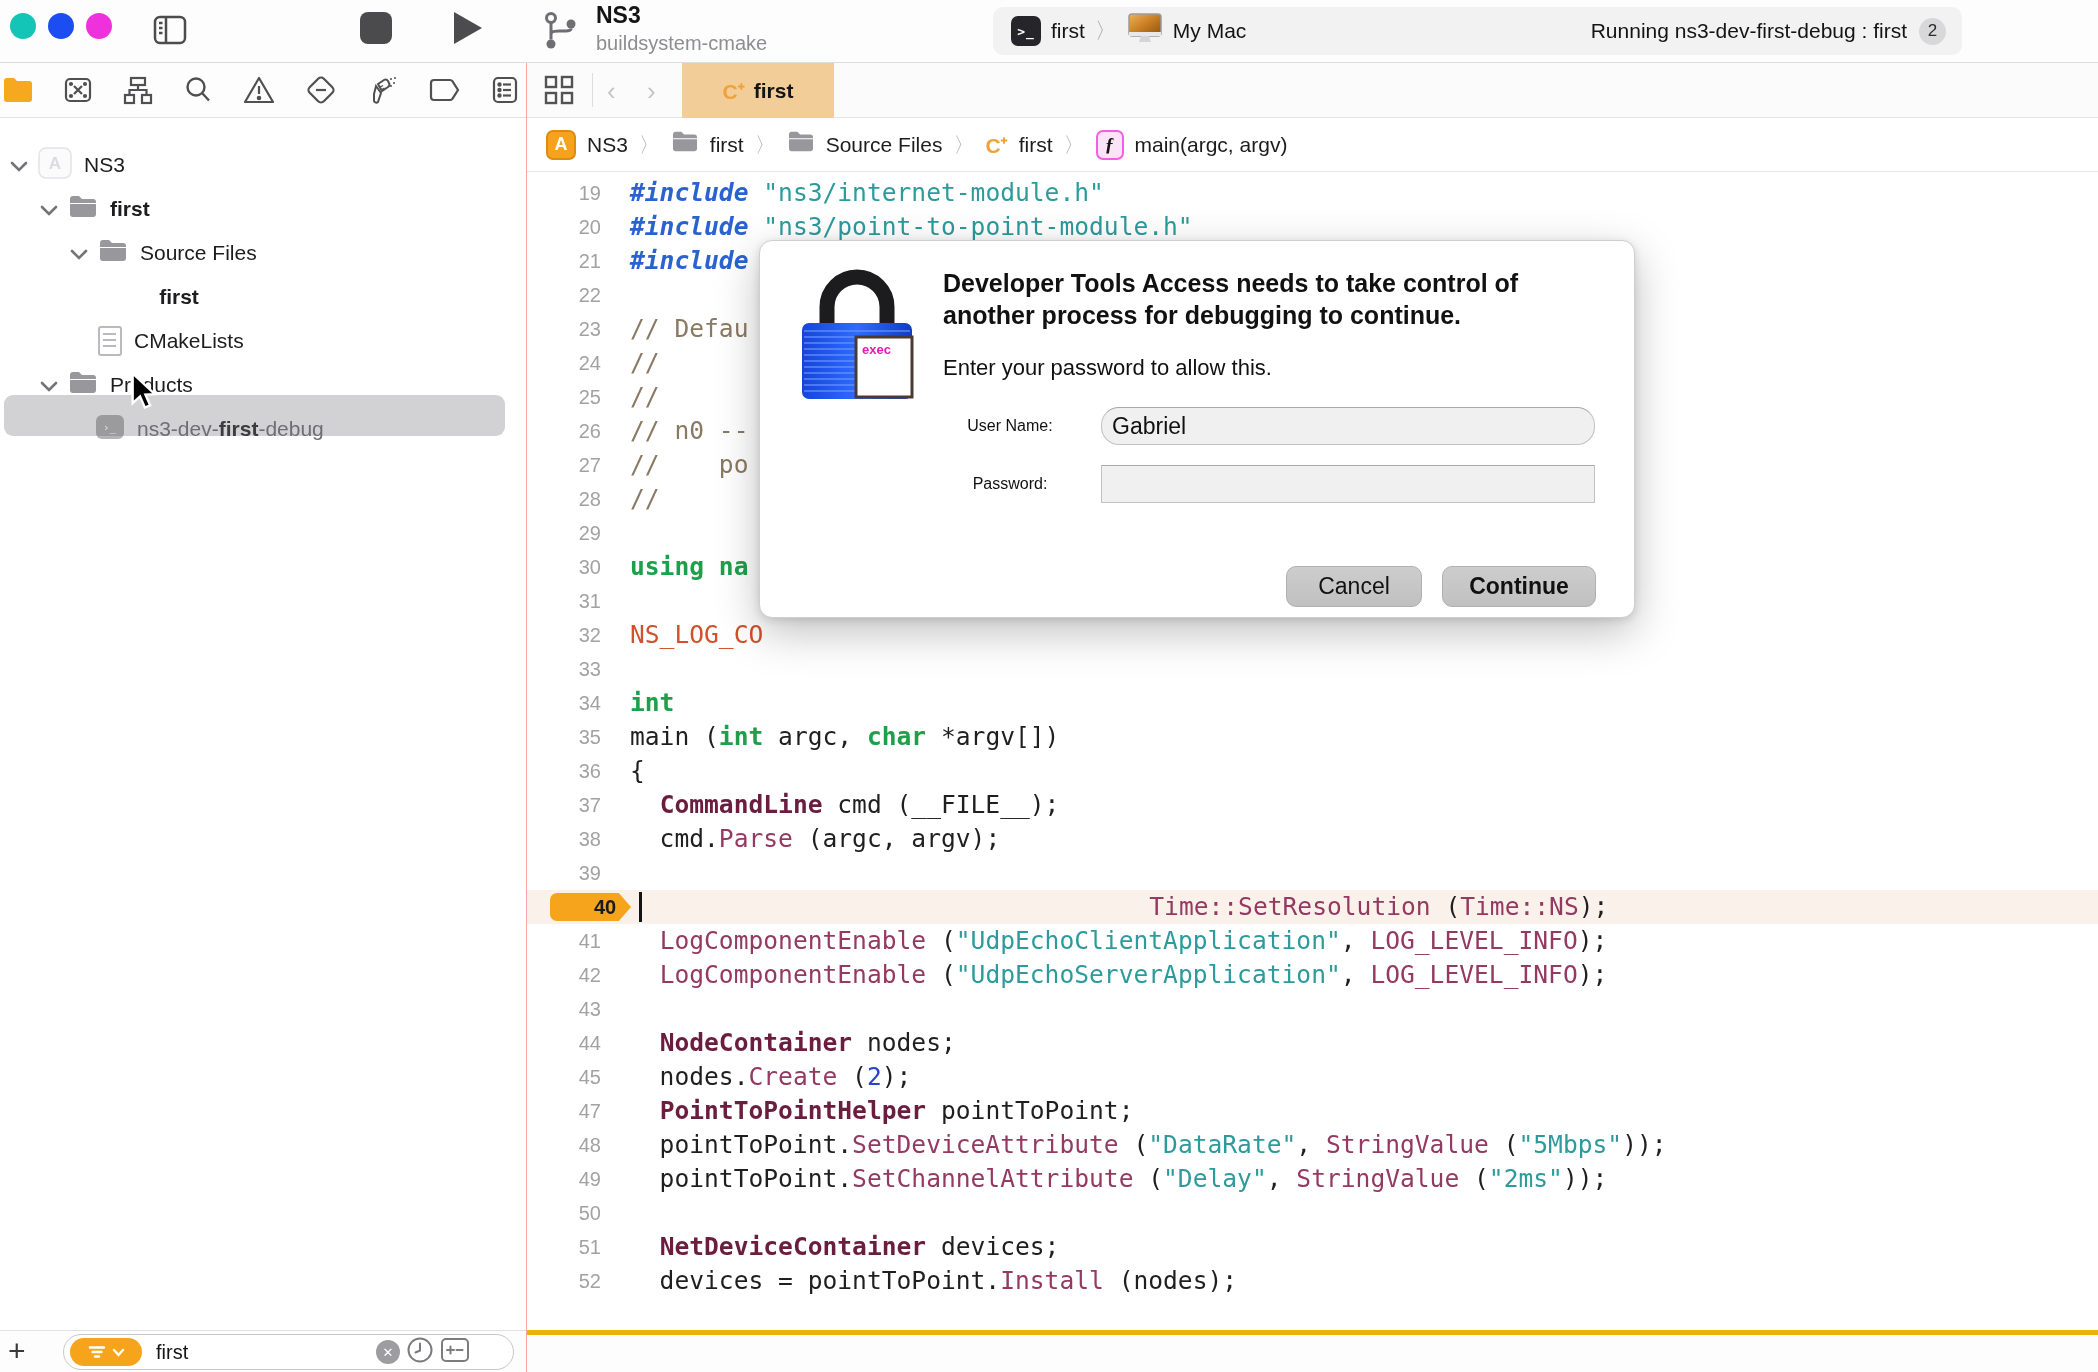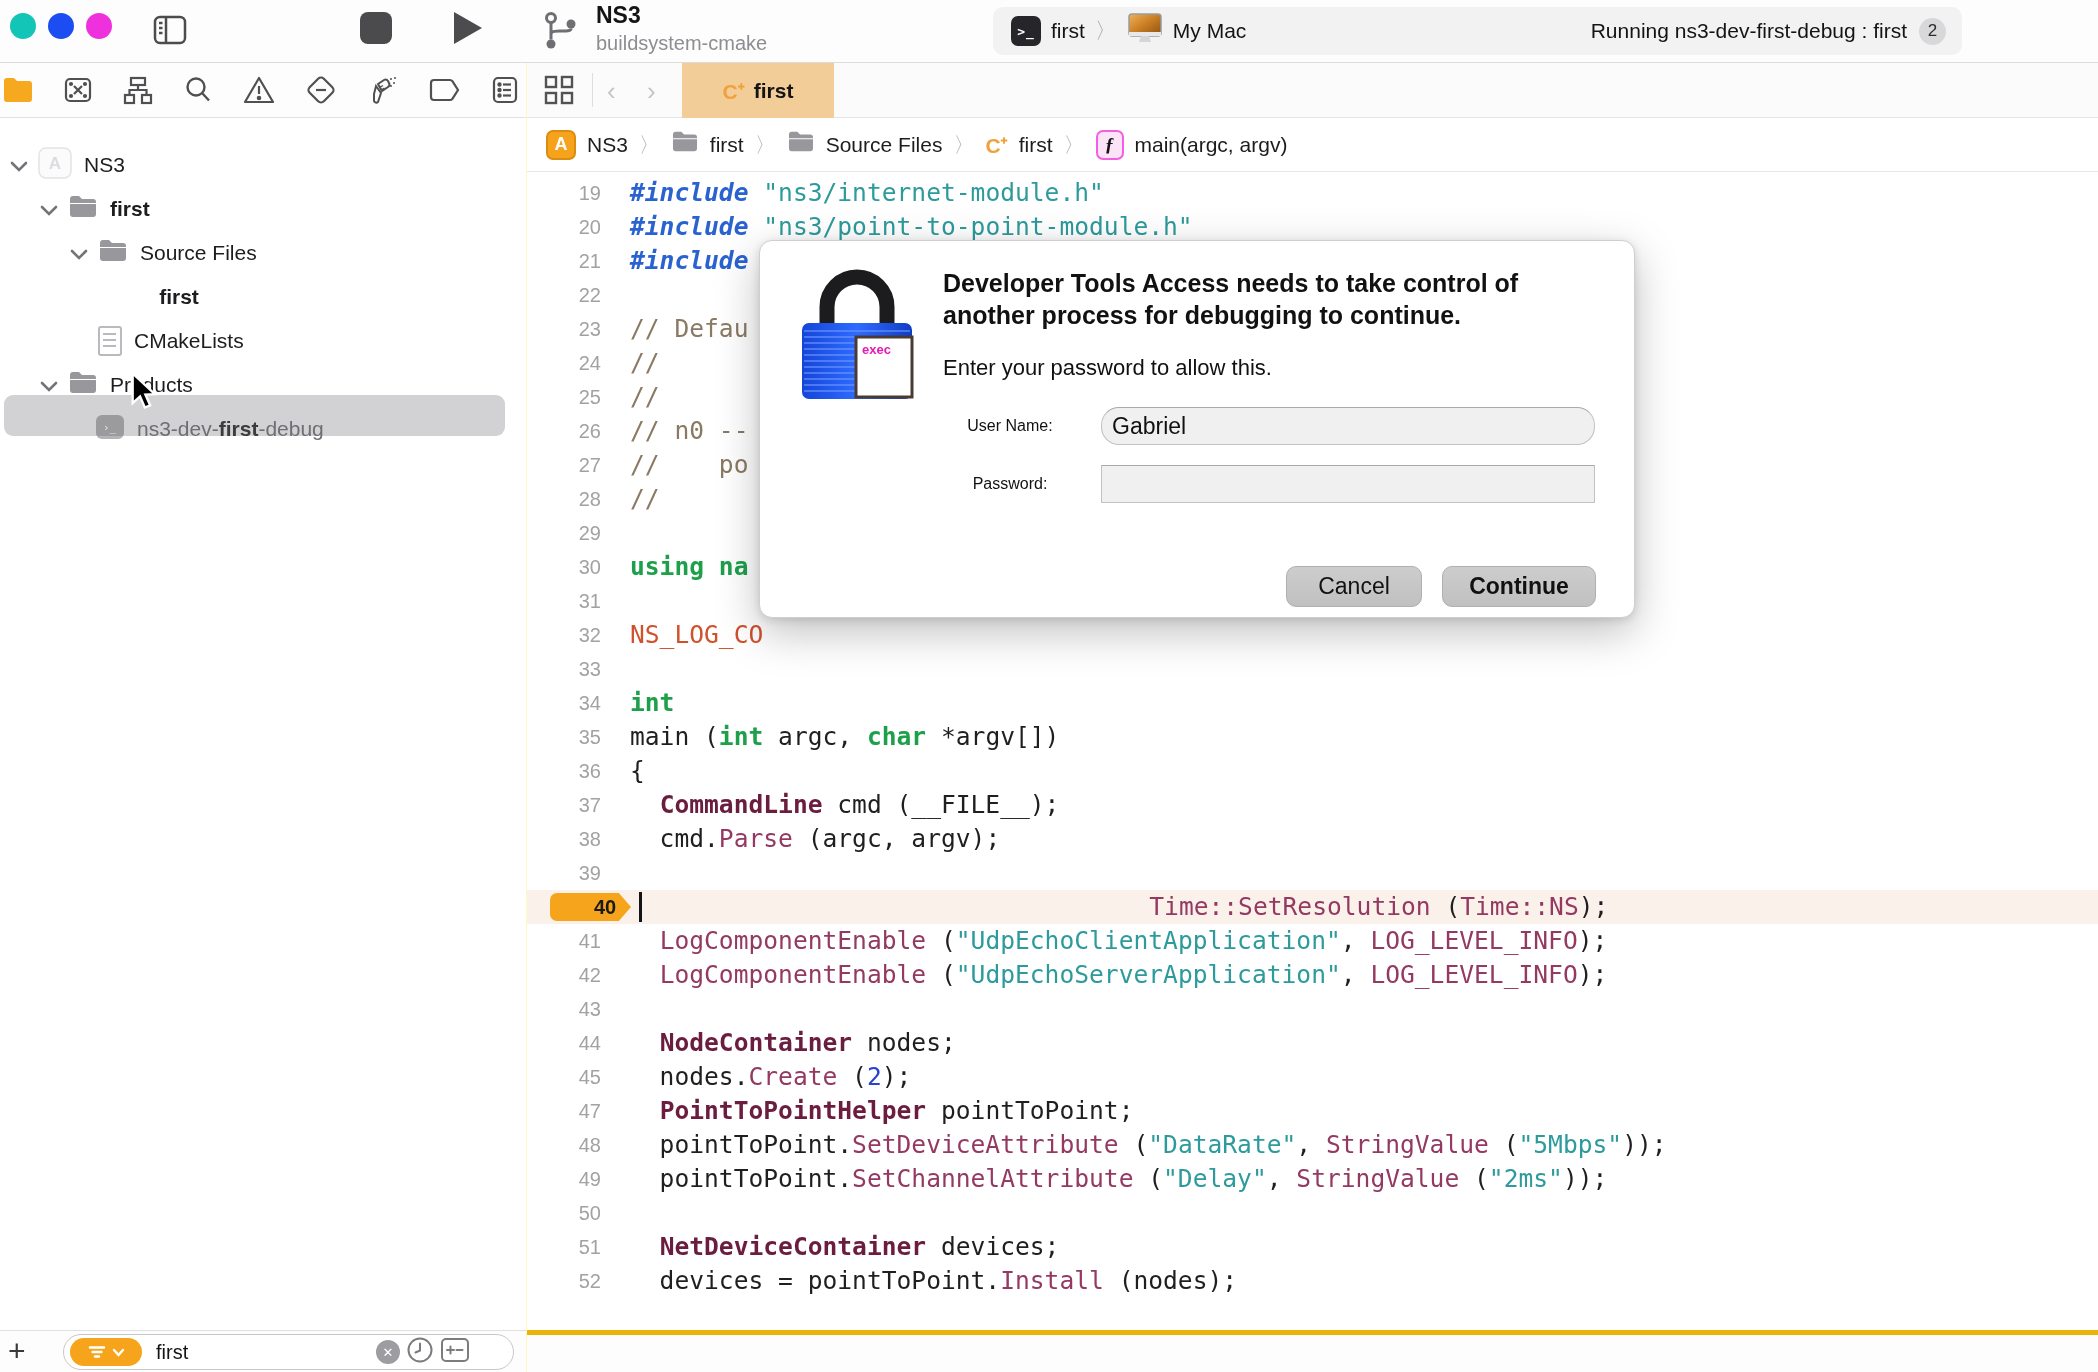--- a/index.html
+++ b/index.html
@@ -1,17 +1,17 @@
 <!DOCTYPE html>
 <html><head>
 <meta charset="utf-8">
 <style>
   * { margin:0; padding:0; box-sizing:border-box; }
   html,body { width:2098px; height:1372px; background:#fff; font-family:"Liberation Sans", sans-serif; overflow:hidden; }
-  #canvas { position:absolute; inset:0; width:2098px; height:1372px; background:#fef9c3; }
+  #canvas { position:absolute; inset:0; width:2098px; height:1372px; background:#fca5a5; }
 
   
   .toolbar { position:absolute; left:0; top:0; width:2098px; height:63px; background:#fdfdfd; border-bottom:1px solid #dcdcdc; }
   .tl { position:absolute; top:13px; width:26px; height:26px; border-radius:50%; }
   .tl.t1 { left:10px;  background:#13c5b6; }
   .tl.t2 { left:48px;  background:#1b4df2; }
   .tl.t3 { left:86px;  background:#ee31dd; }
   .icon-btn { position:absolute; background:none; border:none; cursor:default; }
   .proj-name { position:absolute; left:596px; top:2px; font-size:23px; font-weight:bold; color:#141414; }
   .proj-sub  { position:absolute; left:596px; top:32px; font-size:20px; color:#8d8d92; }

